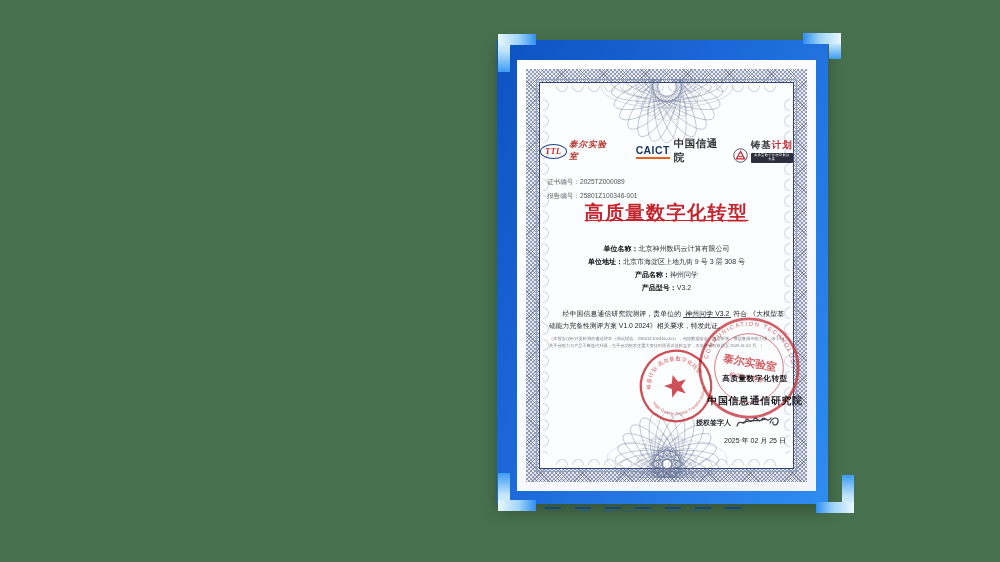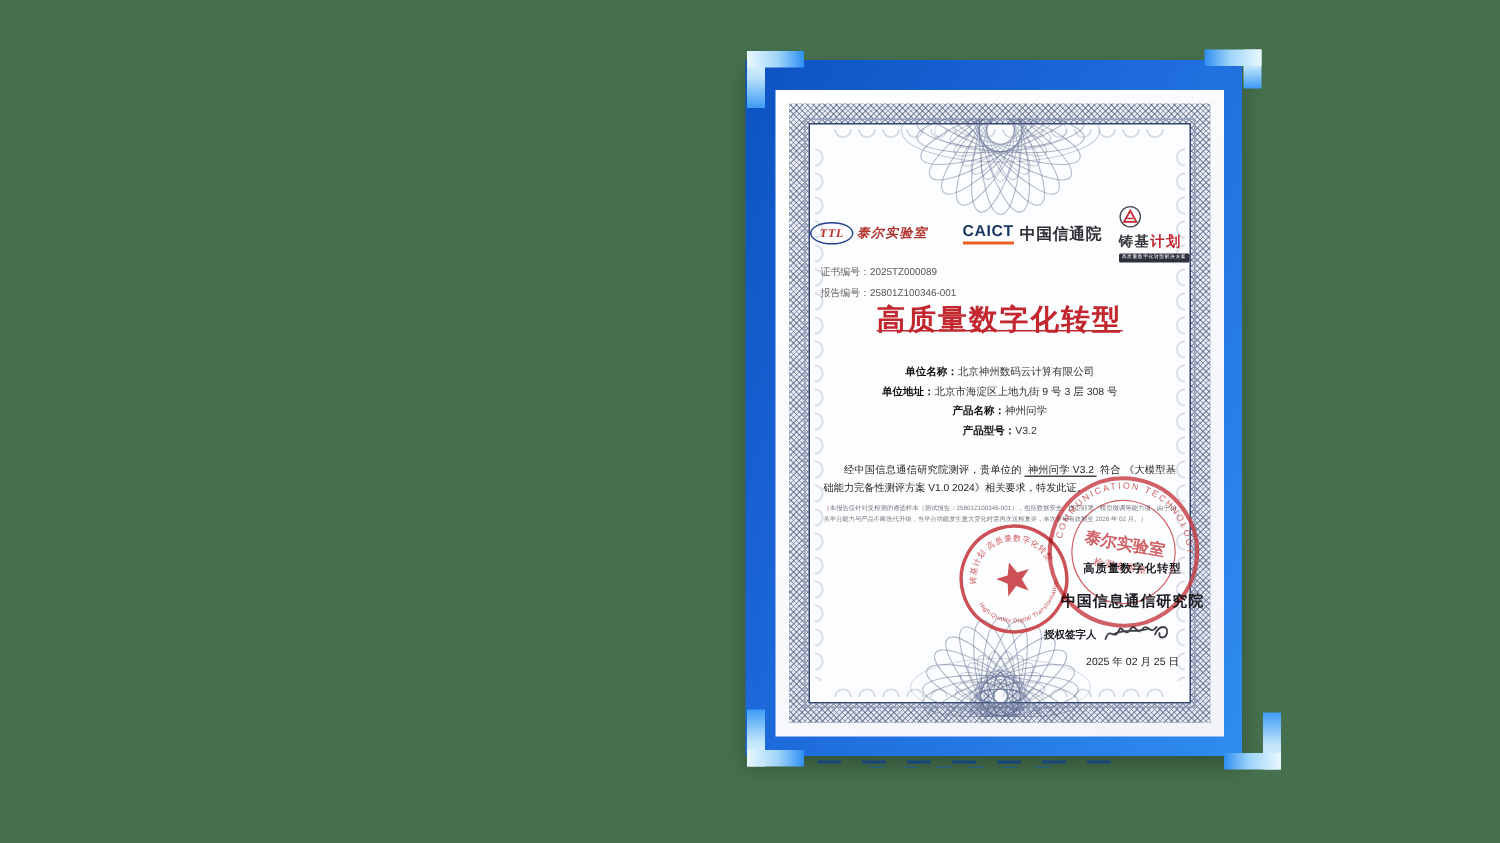--- a/index.html
+++ b/index.html
@@ -74,21 +74,21 @@
   .content{position:absolute;inset:0;z-index:2;}
   .logos{position:absolute;top:54px;left:0;right:0;display:flex;justify-content:center;align-items:center;gap:11px;}
   .ttl{display:flex;align-items:center;gap:2px;}
   .ttl-ellipse{width:27px;height:13px;border:1.5px solid #24418c;border-radius:50%;
     display:flex;align-items:center;justify-content:center;
     color:#c02a2a;font:italic bold 8px "Liberation Serif","DejaVu Serif",serif;letter-spacing:.5px;}
   .ttl-name{color:#b23530;font:italic bold 8.5px "Liberation Serif","DejaVu Serif",serif;letter-spacing:1px;}
   .caict{display:flex;align-items:center;gap:4px;margin-left:12px;}
   .caict-abbr{color:#17365f;font-weight:bold;font-size:10.5px;letter-spacing:.4px;border-bottom:2px solid #e8611c;padding-bottom:1px;}
   .caict-name{color:#2f2f33;font-weight:bold;font-size:10.5px;letter-spacing:.5px;}
-  .zhuji{display:flex;align-items:flex-start;gap:3px;flex-direction:column;}
+  .zhuji{display:flex;align-items:flex-end;gap:3px;}
   .zhuji-badge{width:15px;height:15px;flex:none;}
   .zhuji-txt{display:flex;flex-direction:column;gap:1px;}
   .zhuji-name{font-weight:bold;font-size:9.5px;letter-spacing:1px;}
   .zhuji-name .bk{color:#3a3a3e;}
   .zhuji-name .rd{color:#c2262e;}
   .zhuji-tag{background:#2e2f3d;color:#fff;font-size:3.2px;letter-spacing:.4px;
     padding:1px 2px;border-radius:1px;text-align:center;line-height:1.2;}
   .certnos{position:absolute;top:92px;left:7px;color:#555;font-size:6.6px;line-height:14px;}
   .certnos b{font-weight:normal;color:#666;}
   .title1,.title2{position:absolute;left:0;right:0;text-align:center;color:#c2262e;font-weight:bold;letter-spacing:1.5px;}

